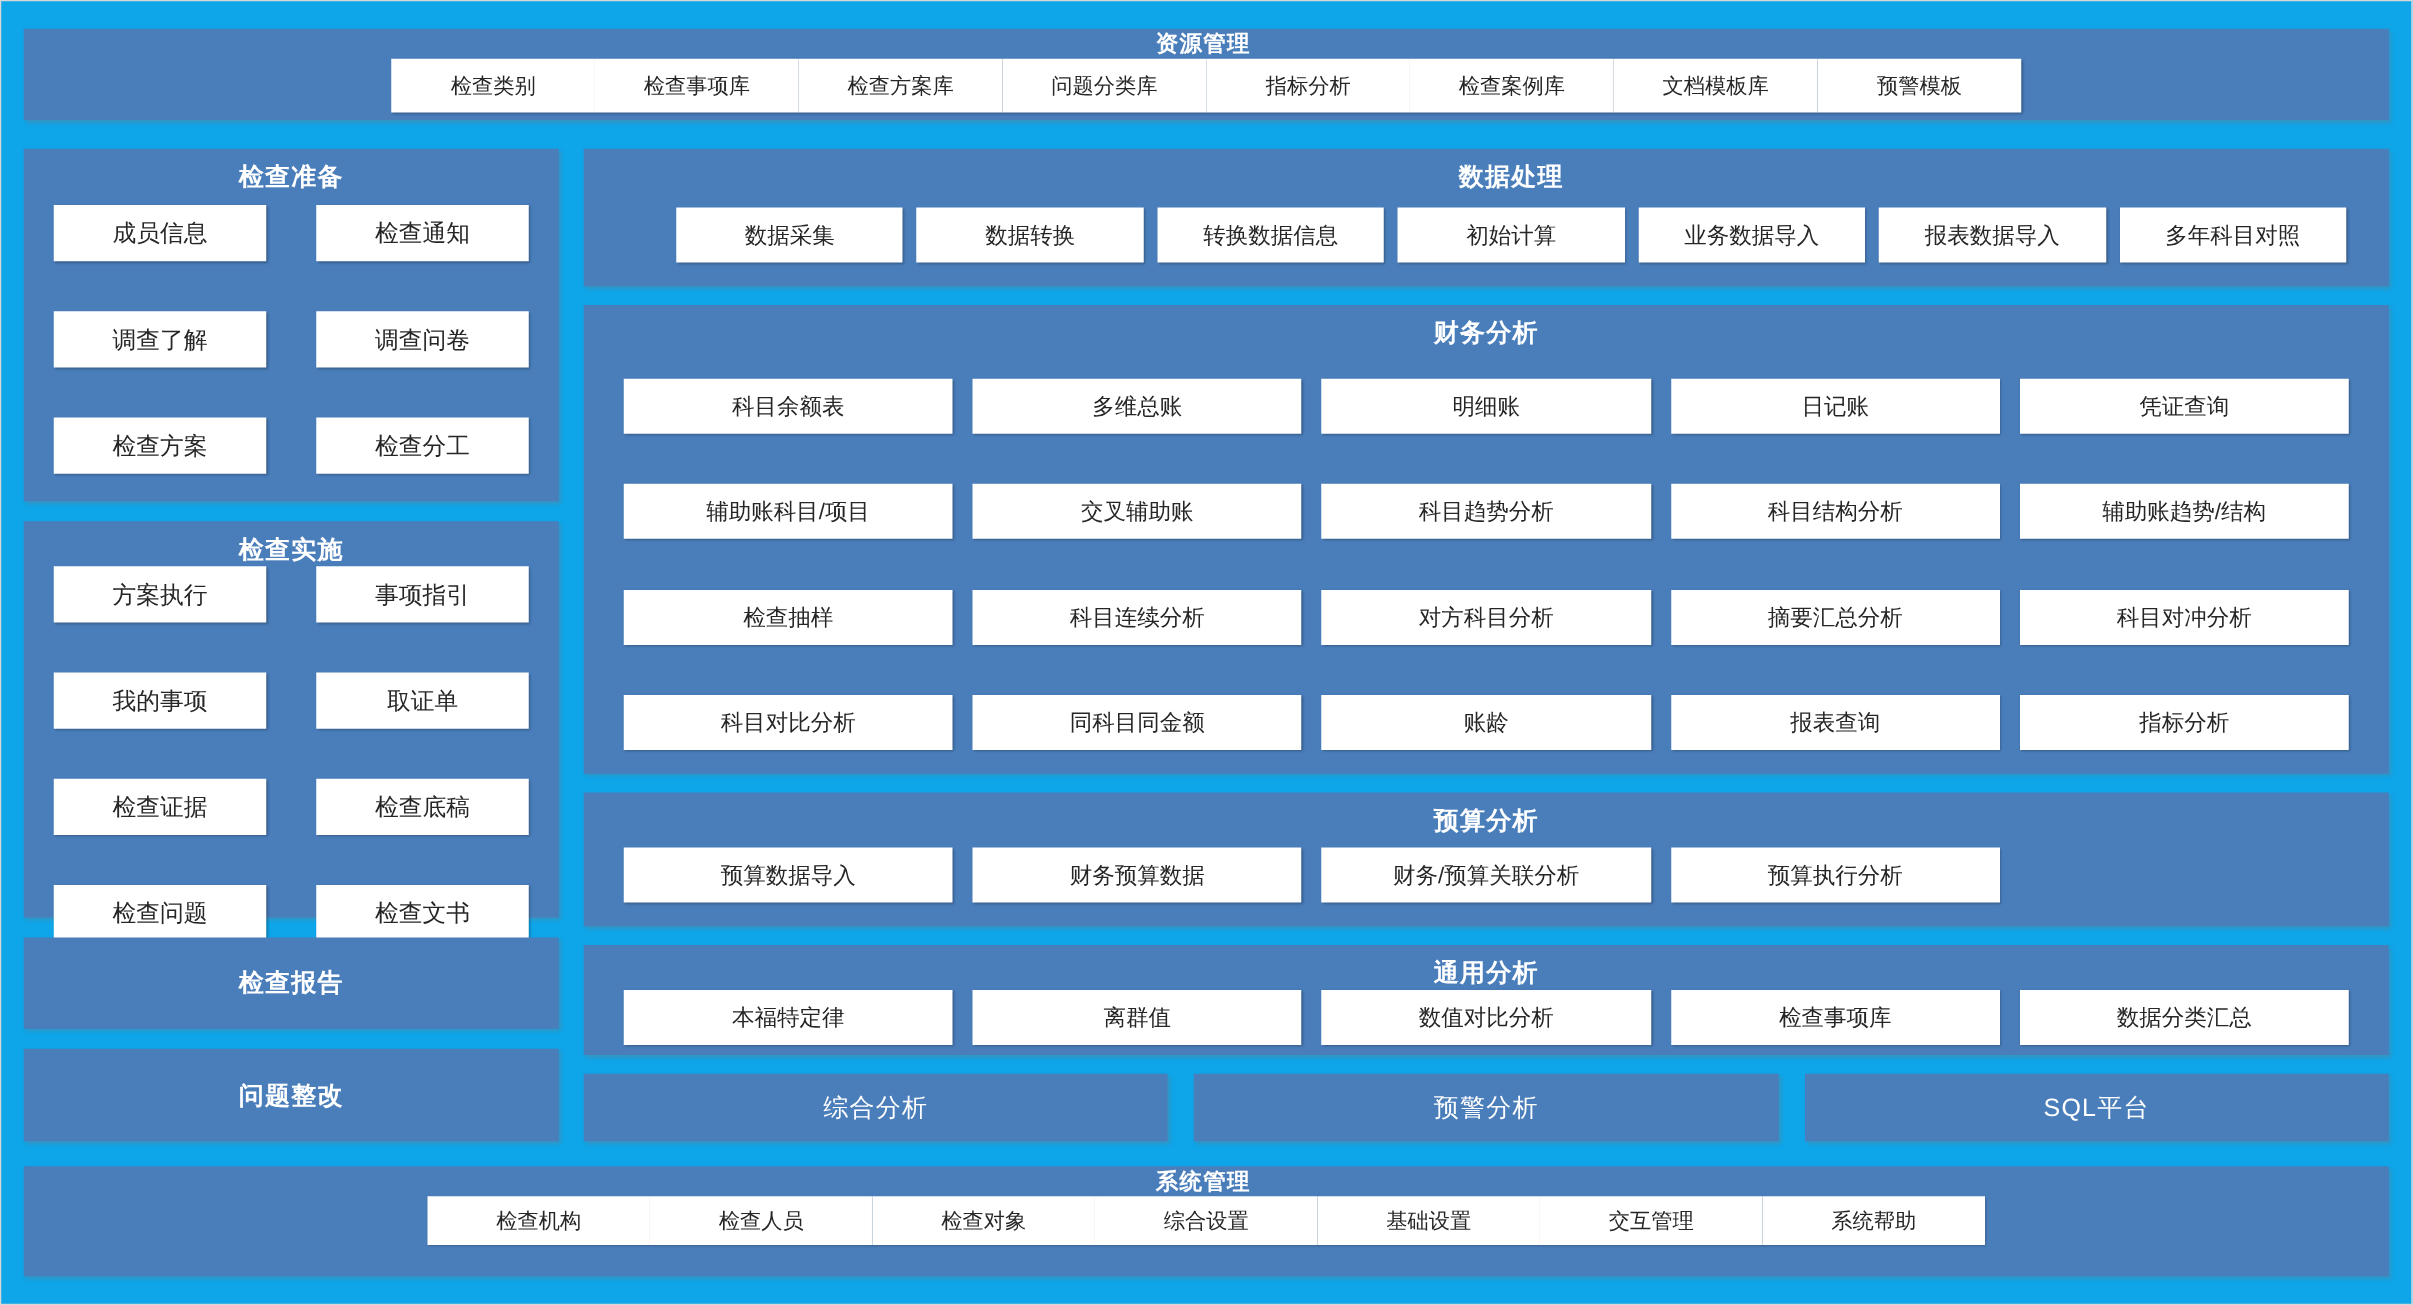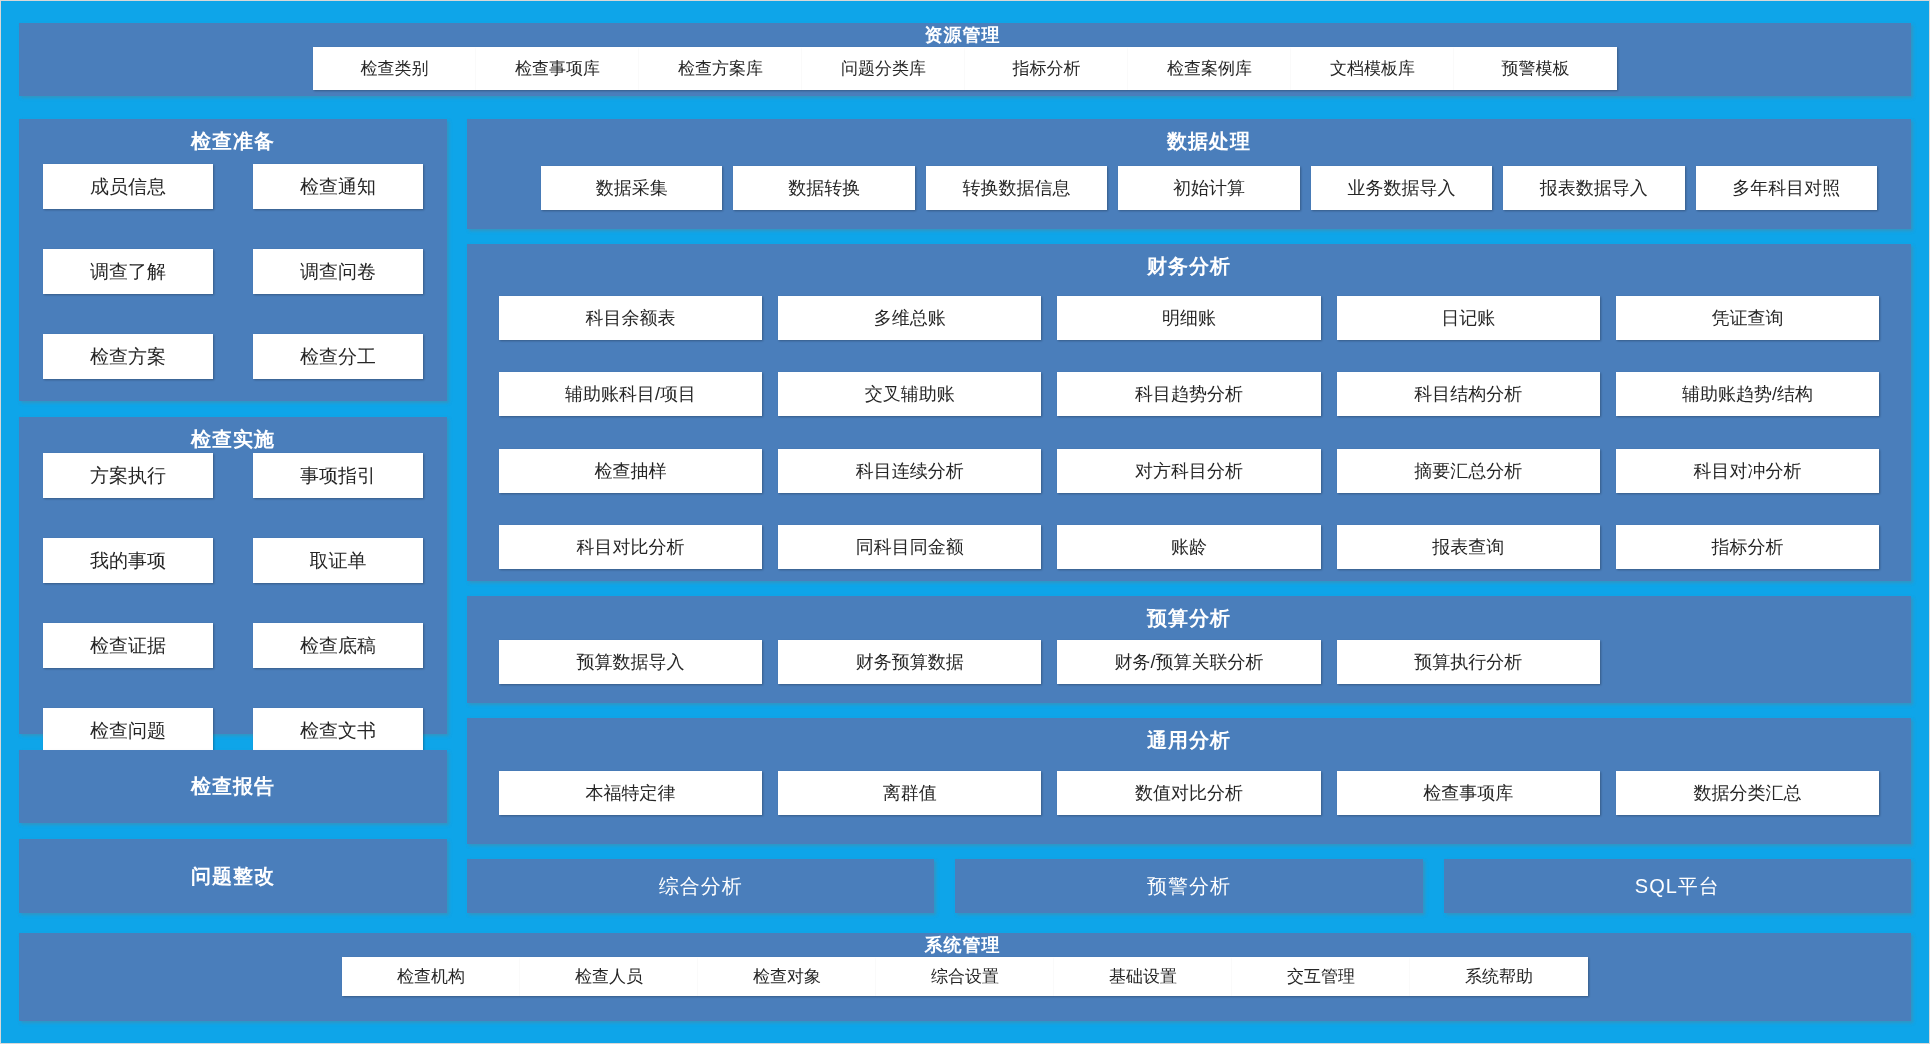--- a/index.html
+++ b/index.html
@@ -62,21 +62,21 @@
   .panel-impl  .panel-grid { padding-bottom:25px; }
   .left-col .btn { width:100%; height:45px; font-size:19px; }
 
   .title-only { align-items:center; justify-content:center; cursor:pointer; }
   .title-only .panel-title { padding:0; }
 
   
   .panel-dp { height:110px;padding-left:40px; }
   .panel-fin { flex:1; }
   .panel-budget { height:107px; }
-  .panel-general { height:126px; }
+  .panel-general { height:88px; }
   .panel-dp .panel-grid {
     grid-template-columns: repeat(7, 1fr);
     column-gap:11px; padding: 0 34px 8px 34px;
   }
   .panel-fin .panel-grid {
     grid-template-columns: repeat(5, 1fr);
     column-gap:16px; row-gap:21px;
     padding: 4px 32px 0 32px;
     align-content: space-evenly;
   }

